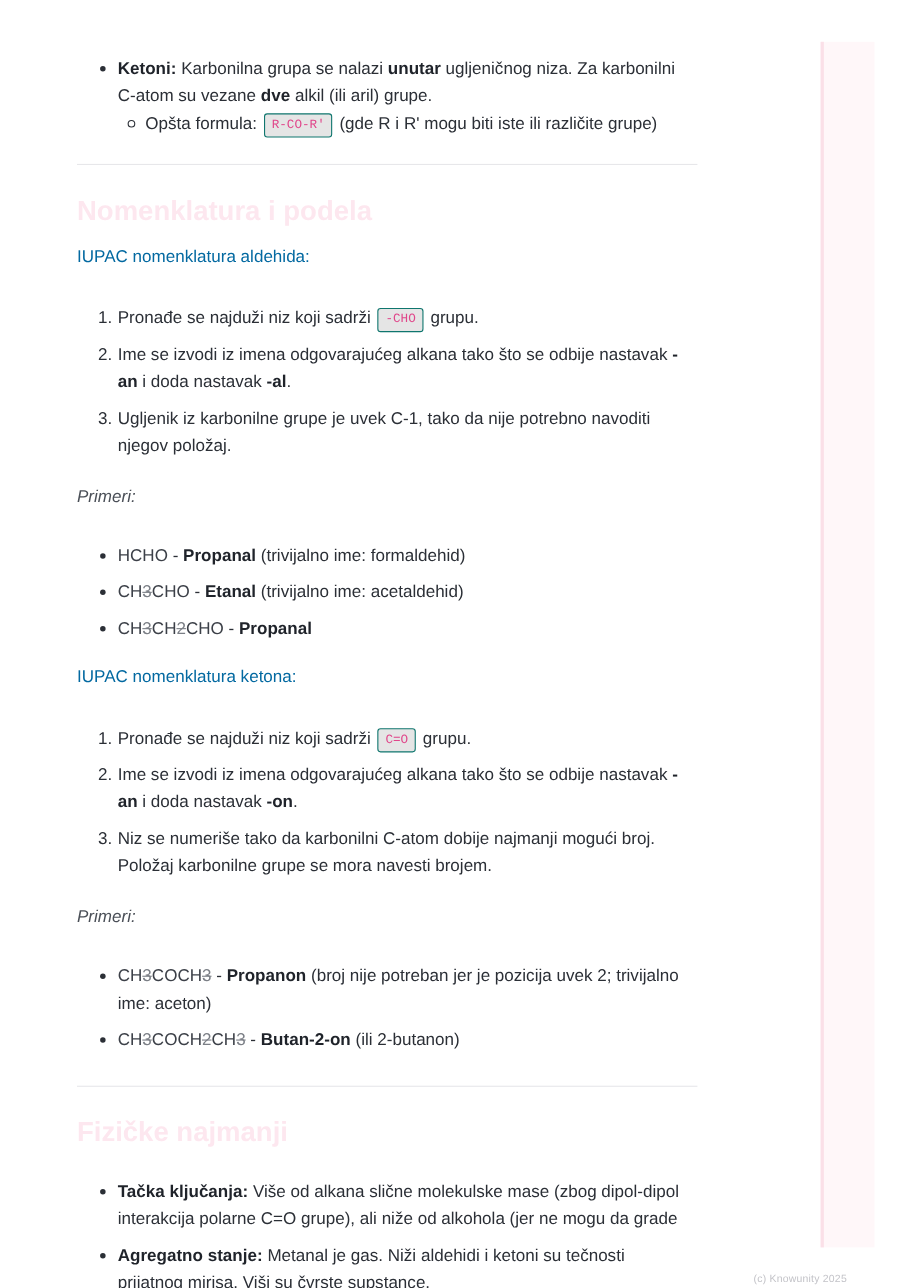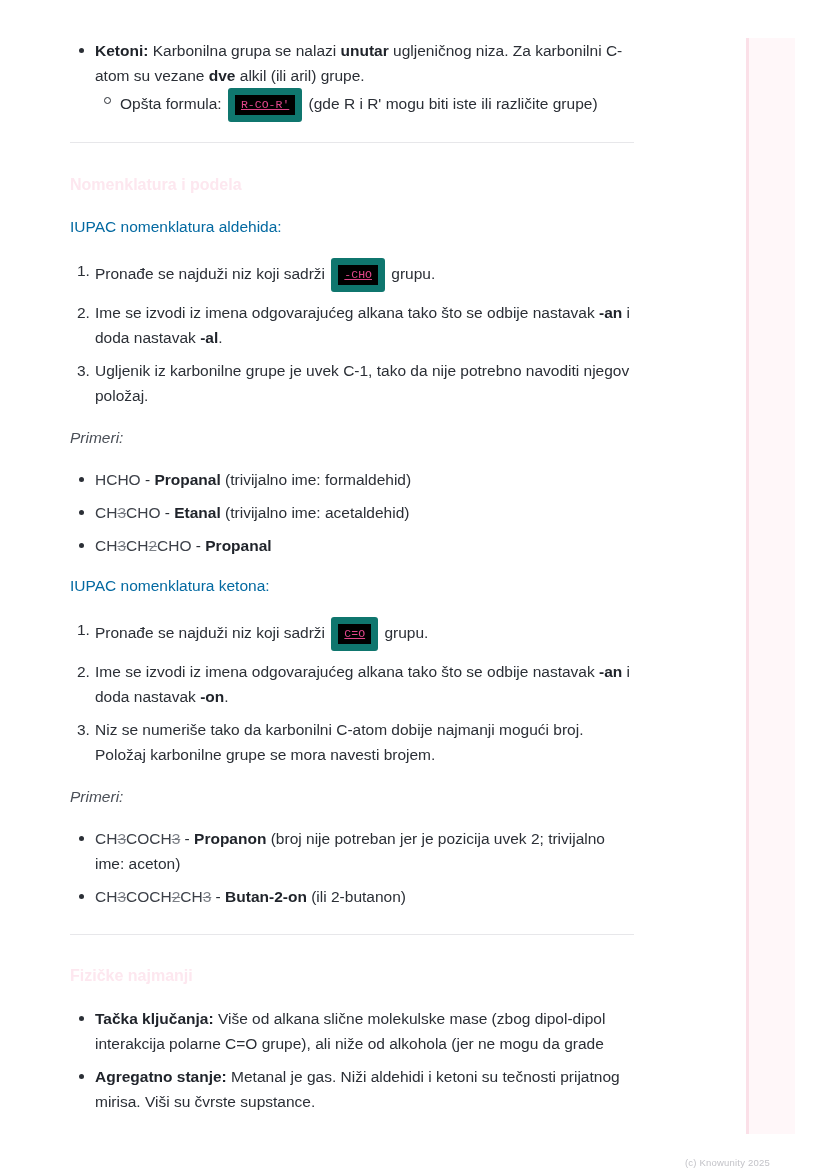--- a/index.html
+++ b/index.html
@@ -34,21 +34,21 @@
     }
     .watermark {
       position: absolute;
       left: 685px;
       top: 1150px;
       font-size: 9.5px;
       color: #c3c3c8;
       letter-spacing: 0.2px;
     }
     ul, ol {
-      margin: 0;
+      margin: 12px;
       padding: 0;
     }
     ul.bullets {
       list-style: none;
       padding-left: 25px;
     }
     ul.bullets > li {
       position: relative;
       margin-bottom: 8px;
     }
@@ -97,36 +97,35 @@
     b, .bold {
       font-weight: bold;
       color: #1f232a;
     }
     .code {
       display: inline-block;
       font-family: "Liberation Mono", "DejaVu Sans Mono", monospace;
       font-size: 11.5px;
       line-height: 18px;
       color: #e0468a;
-      background: #000000;
-      border: 7px solid #0f766e;
+      background: #e5e5e5;
+      border: 1px solid #0f766e;
       border-radius: 3px;
       padding: 1px 6px;
       margin: 0 2px;
       vertical-align: 1px;
-      text-decoration: underline;
     }
     .divider {
       height: 1px;
       background: #e7e7ea;
       border: none;
       margin: 0;
     }
     h2.section {
-      font-size: 16px;
+      font-size: 25px;
       font-weight: bold;
       color: #fde7ef;
       margin: 0;
       line-height: 28px;
     }
     .subhead {
       font-weight: normal;
       color: #0369a1;
     }
     .ital {

